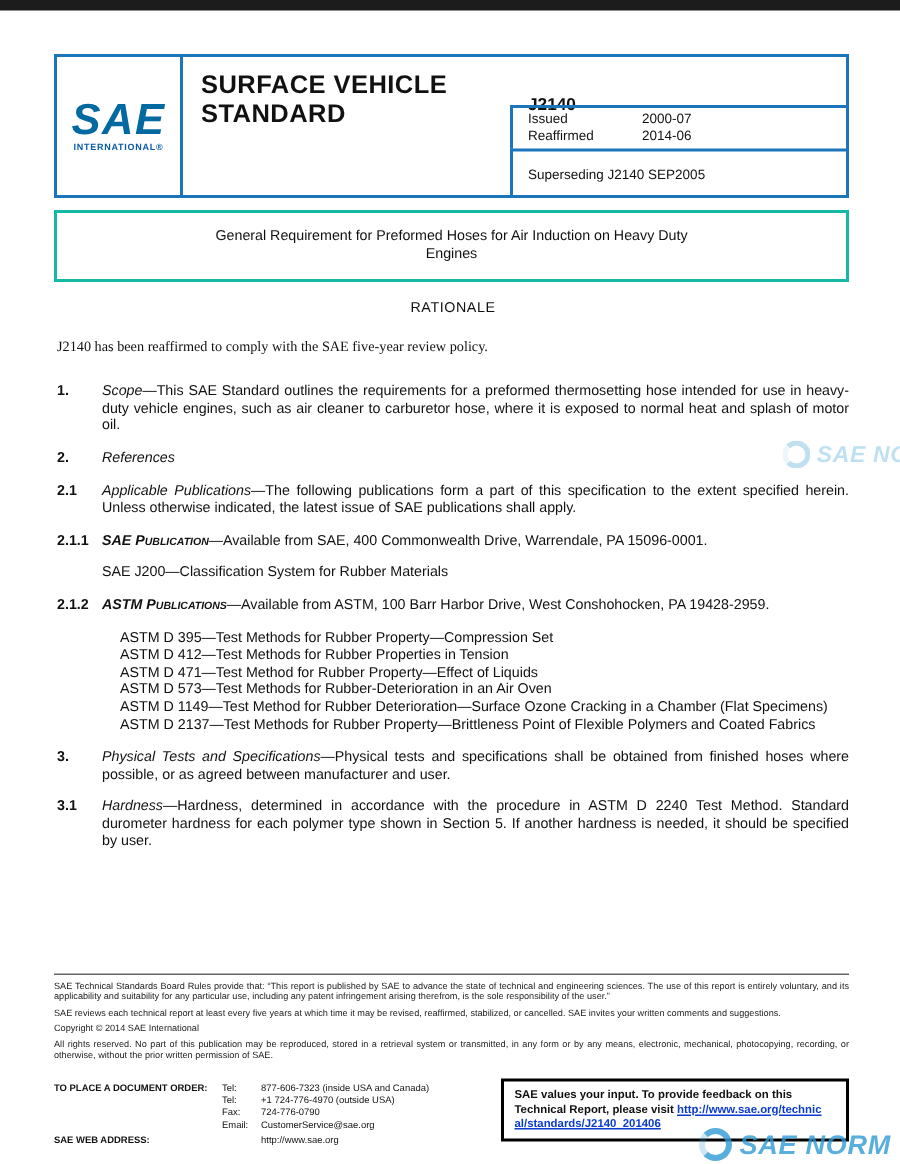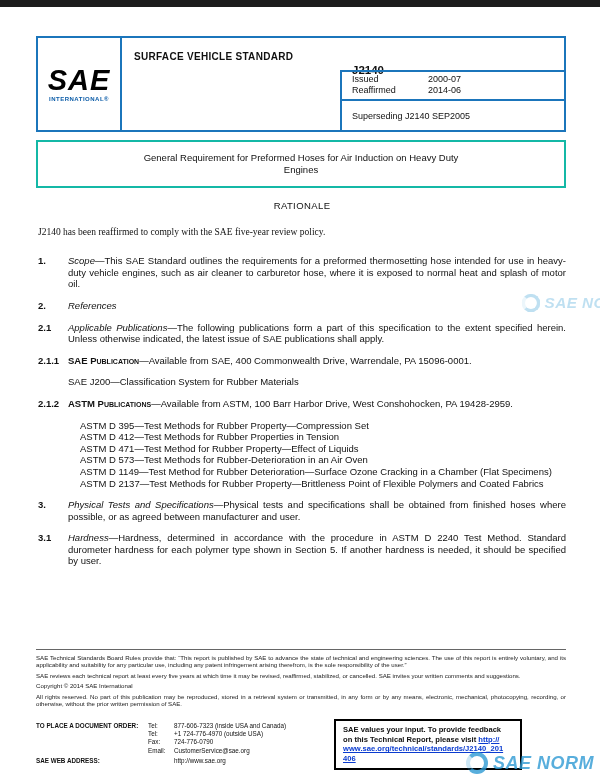--- a/index.html
+++ b/index.html
@@ -14,23 +14,23 @@
   
   .hdr {
     position:absolute; left:36px; top:36px; width:530px;
     border:2px solid #1b75bb;
     display:grid;
     grid-template-columns: 82px 220px 146px 1fr;
     grid-template-rows: 32px 29px 31px;
     background:#fff;
   }
   .cell-logo { grid-column:1; grid-row:1/4; display:flex; flex-direction:column; align-items:center; justify-content:center; }
-  .logo-sae { font-style:italic; font-weight:bold; font-size:29px; line-height:29px; color:#000000; letter-spacing:1px;text-align:center; }
+  .logo-sae { font-style:italic; font-weight:bold; font-size:29px; line-height:29px; color:#0369a1; letter-spacing:1px;text-align:center; }
   .logo-sub { font-size:6px; font-weight:bold; color:#0b5ca8; letter-spacing:0.5px; margin-top:1px; }
-  .cell-doctype { grid-column:2; grid-row:1/4; border-left:2px solid #1b75bb; padding:9px 30px 0 12px; font-size:10px; font-weight:bold; line-height:19px; letter-spacing:0.3px; }
+  .cell-doctype { grid-column:2; grid-row:1/4; border-left:2px solid #1b75bb; padding:9px 30px 0 12px; font-size:17px; font-weight:bold; line-height:19px; letter-spacing:0.3px; }
   .cell-code { grid-column:3; grid-row:1; border-left:2px solid #1b75bb; display:flex; align-items:center; padding-left:10px; font-weight:bold; font-size:11.5px;margin-top:32px; }
   .cell-rev { grid-column:4; grid-row:1; border-left:2px solid #1b75bb; display:flex; align-items:center; justify-content:center; font-weight:bold; font-size:10.5px; }
   .cell-dates { grid-column:3/5; grid-row:2; border-left:2px solid #1b75bb; border-top:2px solid #1b75bb; font-size:9px; line-height:11px; padding:2px 16px 0 10px; }
   .dates-row { display:flex; }
   .dates-label { width:76px; }
   .cell-super { grid-column:3/5; grid-row:3; border-left:2px solid #1b75bb; border-top:2px solid #1b75bb; display:flex; align-items:center; padding-left:10px; font-size:9px; }
 
   .titlebox {
     position:absolute; left:36px; top:140px; width:530px; height:48px;
     border:2px solid #14b8a6; display:flex; align-items:center; justify-content:center;
@@ -38,35 +38,35 @@
   .titlebox span { display:block; width:330px; text-align:center; font-size:9.5px; line-height:12px; }
 
   
   .bodytext { position:absolute; left:38px; top:200px; width:528px; font-size:9.5px; line-height:11.6px; }
   .rat-head { text-align:center; margin-bottom:15px; letter-spacing:0.4px; }
   .rat-text { margin-bottom:17px;font-family:Liberation Serif, serif; }
   .sec { display:flex; margin-bottom:10px; }
   .sec .num { flex:0 0 30px; font-weight:bold; }
   .sec .content { flex:1; text-align:justify; }
   .title-bi { font-weight:normal; font-style:italic; }
-  .title-sc { font-weight:bold; font-variant:small-caps; }
+  .title-sc { font-weight:bold; font-variant:small-caps;font-style:italic; }
   .j200 { margin-left:30px; margin-bottom:10px; }
   .astm { margin-left:42px; margin-bottom:10px; }
   .astm div { text-align:justify; }
 
   
   .footer { position:absolute; left:36px; top:649px; width:530px; border-top:1px solid #666; padding-top:4px; font-size:6.1px; line-height:7.4px; color:#222; }
   .footer p { margin-bottom:3px; text-align:justify; }
 
   .order { position:absolute; left:36px; top:722px; width:292px; font-size:6.3px; line-height:8.2px; }
   .order-grid { display:grid; grid-template-columns:112px 26px 1fr; }
   .b { font-weight:bold; }
   .web-row { margin-top:2px; }
 
-  .feedback { position:absolute; left:334px; top:719px; width:188px; border:2px solid #000; padding:4px 15px 5px 7px; font-size:7.6px; font-weight:bold; line-height:9.6px; background:#fff; }
+  .feedback { position:absolute; left:334px; top:719px; width:232px; border:2px solid #000; padding:4px 15px 5px 7px; font-size:7.6px; font-weight:bold; line-height:9.6px; background:#fff; }
   .feedback .link { color:#0a3bd0; text-decoration:underline; cursor:pointer; word-break:break-all; }
 
   
   .wm { display:flex; align-items:center; gap:5px; color:#2f9ad4; }
   .wm-circle { width:22px; height:22px; min-width:22px; border:4px solid currentColor; border-left-color:rgba(47,154,212,0.3); border-radius:50%; }
   .wm-text { font-weight:bold; font-style:italic; font-size:18px; letter-spacing:0.5px; white-space:nowrap; }
   .wm-bottom { position:absolute; right:6px; bottom:2px; opacity:0.8; }
   .wm-mid { position:absolute; right:-40px; top:292px; opacity:0.3; transform:scale(0.85); }
 </style>
 </head>

